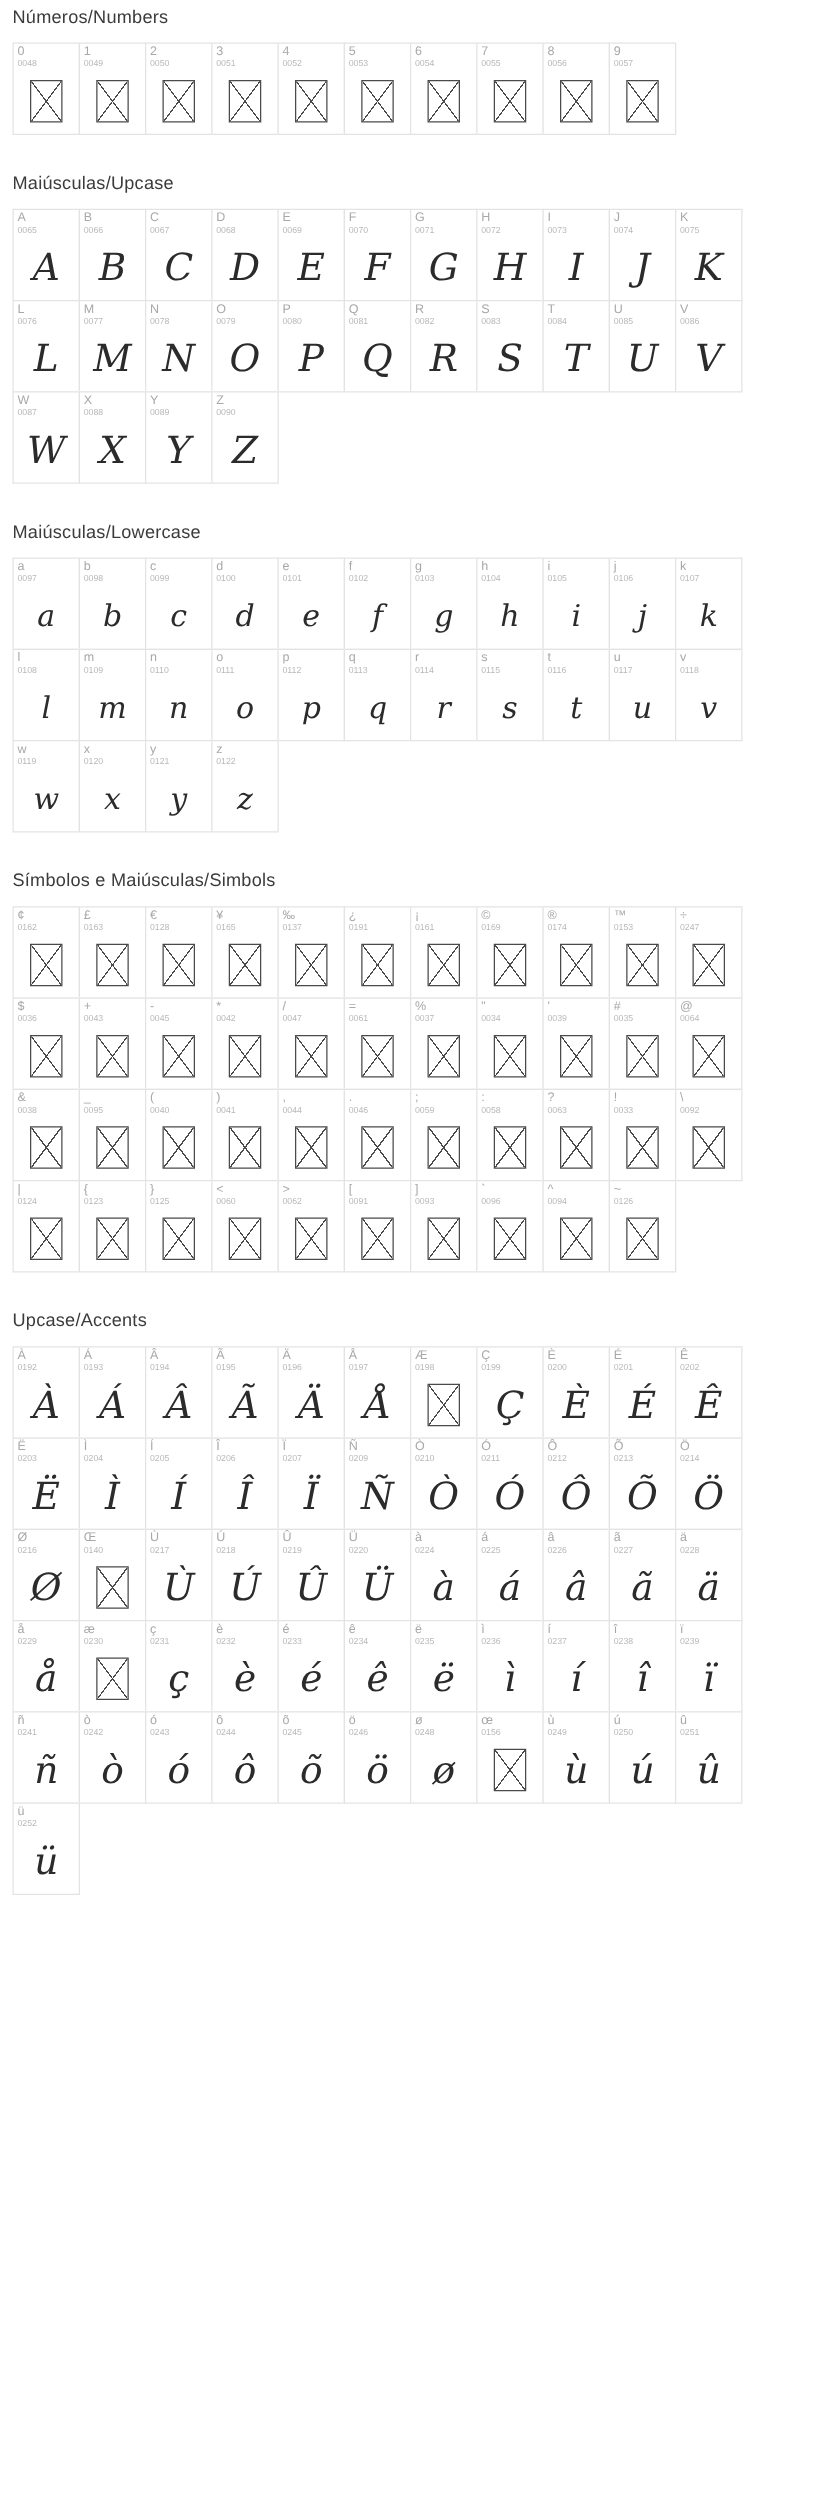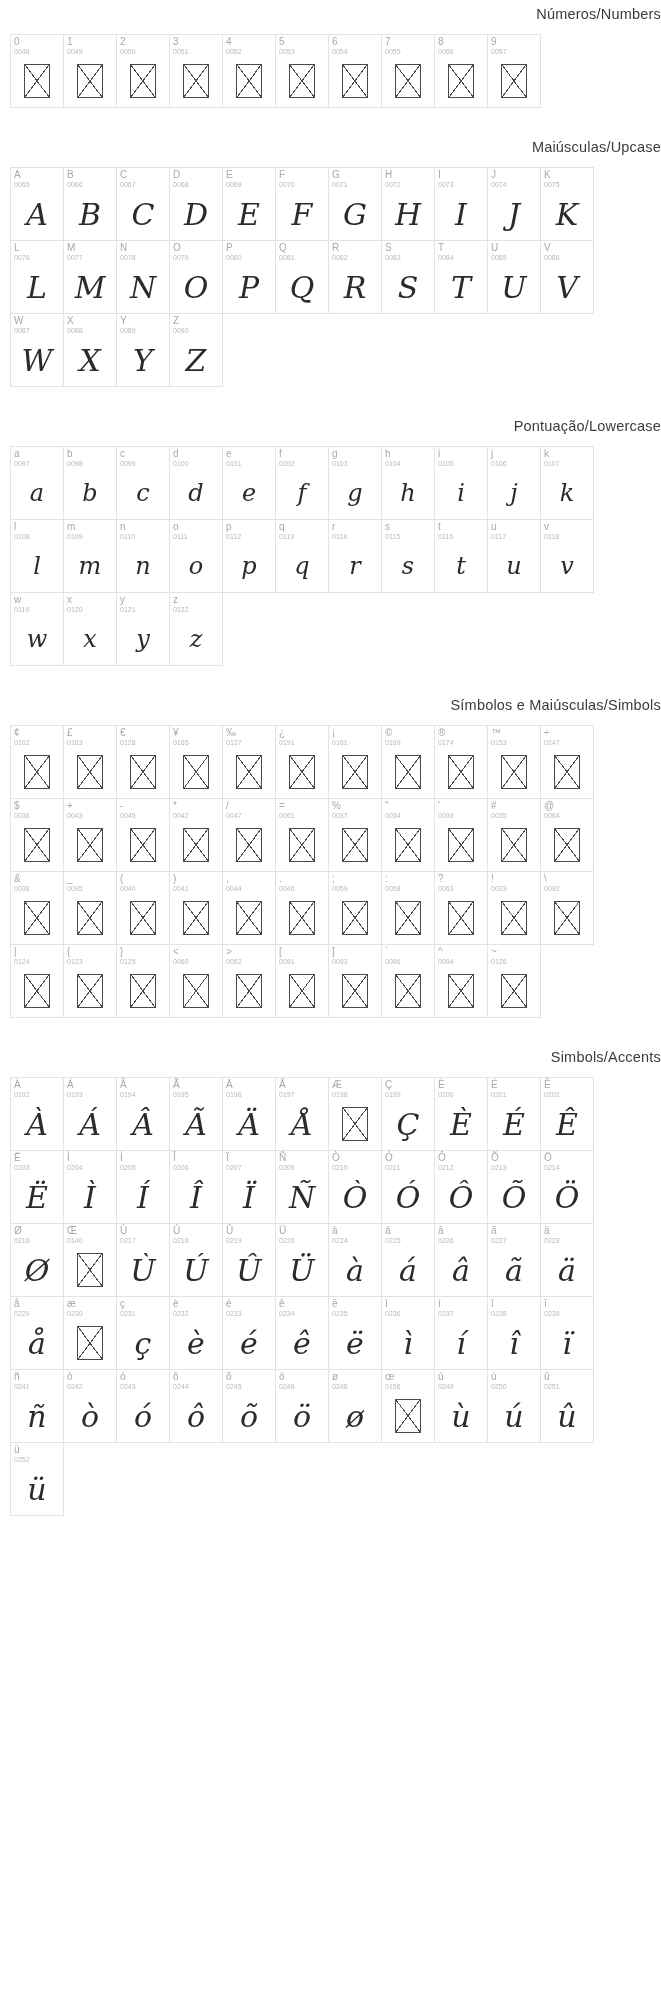--- a/index.html
+++ b/index.html
@@ -19,21 +19,20 @@
   }
   .section {
     margin: 0 0 26px 0;
   }
   .section-title {
     font-size: 14.5px;
     color: #3b3b3b;
     font-weight: 400;
     padding: 6px 0 12px 10px;
     letter-spacing: 0.2px;
-    text-align: right;
   }
   .grid {
     display: flex;
     flex-wrap: wrap;
     padding-left: 10px;
     width: 641px;
   }
   .cell {
     width: 54px;
     height: 74px;
@@ -379,21 +378,21 @@
           <div class="cell">
             <div class="meta">
               <span class="ch">Z</span>
               <span class="code">0090</span>
             </div>
             <div class="glyph">Z</div>
           </div>
         </div>
       </div>
       <div class="section">
-        <div class="section-title">Pontuação/Lowercase</div>
+        <div class="section-title">Maiúsculas/Lowercase</div>
         <div class="grid">
           <div class="cell">
             <div class="meta">
               <span class="ch">a</span>
               <span class="code">0097</span>
             </div>
             <div class="glyph small">a</div>
           </div>
           <div class="cell">
             <div class="meta">
@@ -958,21 +957,21 @@
               <span class="ch">~</span>
               <span class="code">0126</span>
             </div>
             <div class="glyph">
               <div class="notdef"></div>
             </div>
           </div>
         </div>
       </div>
       <div class="section">
-        <div class="section-title">Simbols/Accents</div>
+        <div class="section-title">Upcase/Accents</div>
         <div class="grid">
           <div class="cell">
             <div class="meta">
               <span class="ch">À</span>
               <span class="code">0192</span>
             </div>
             <div class="glyph">À</div>
           </div>
           <div class="cell">
             <div class="meta">

